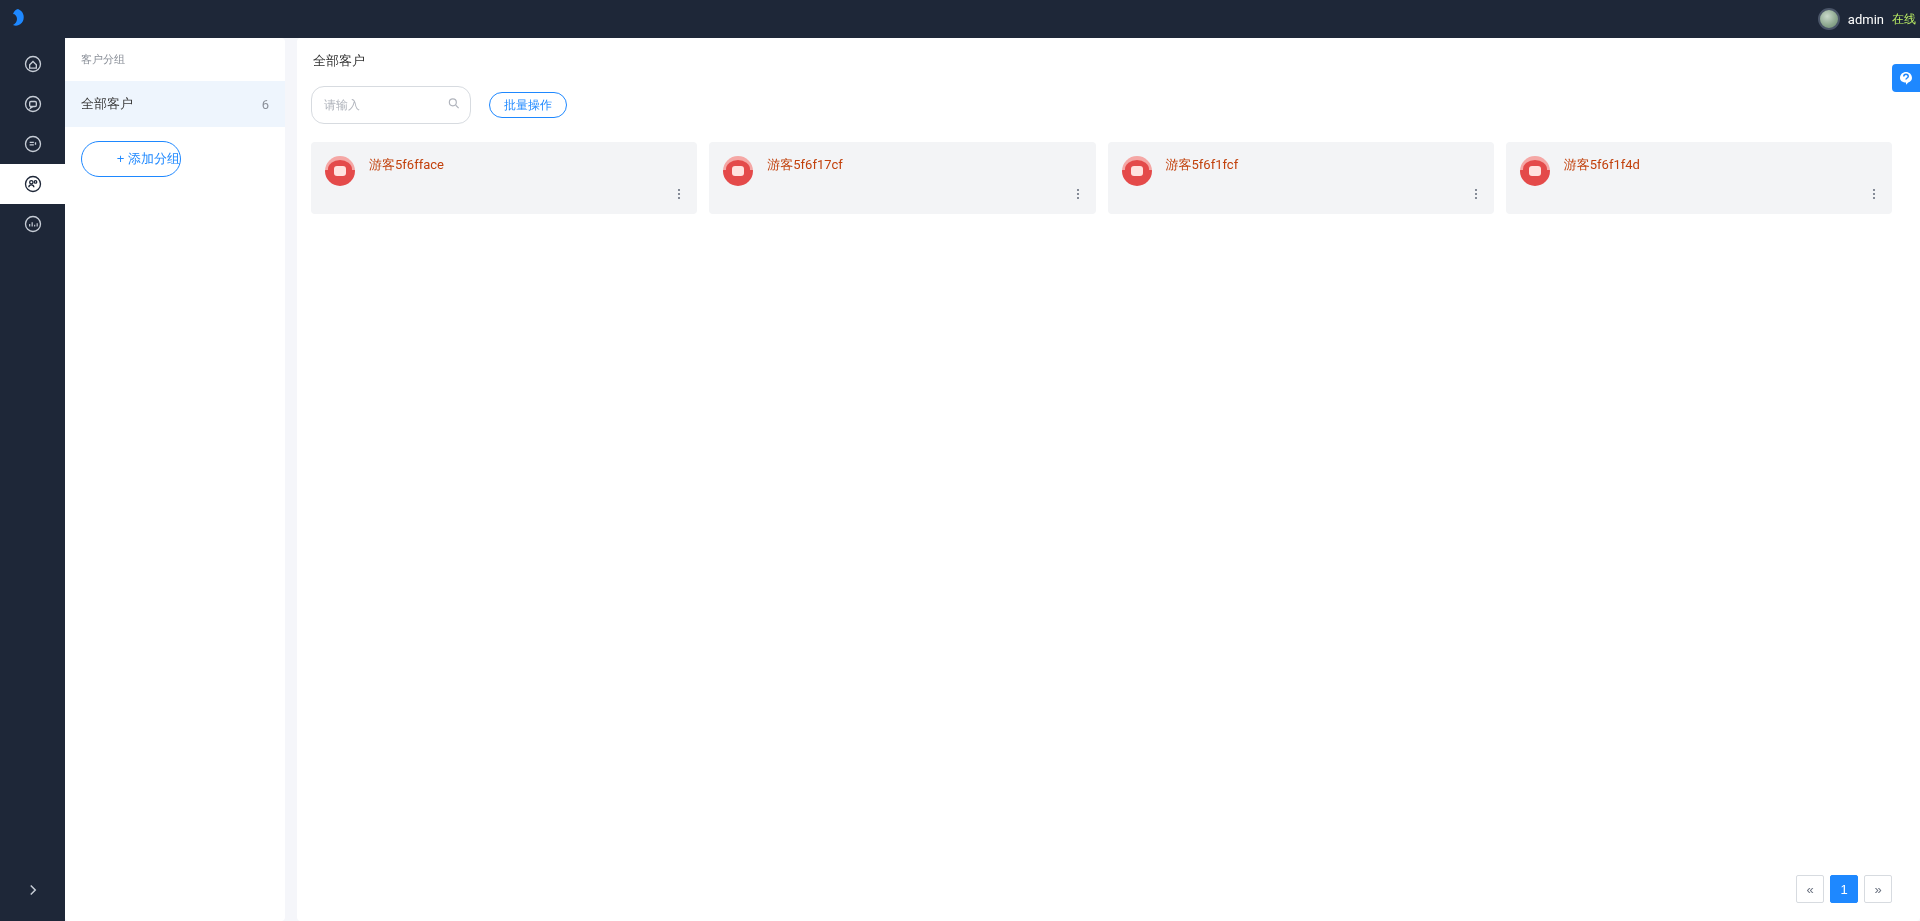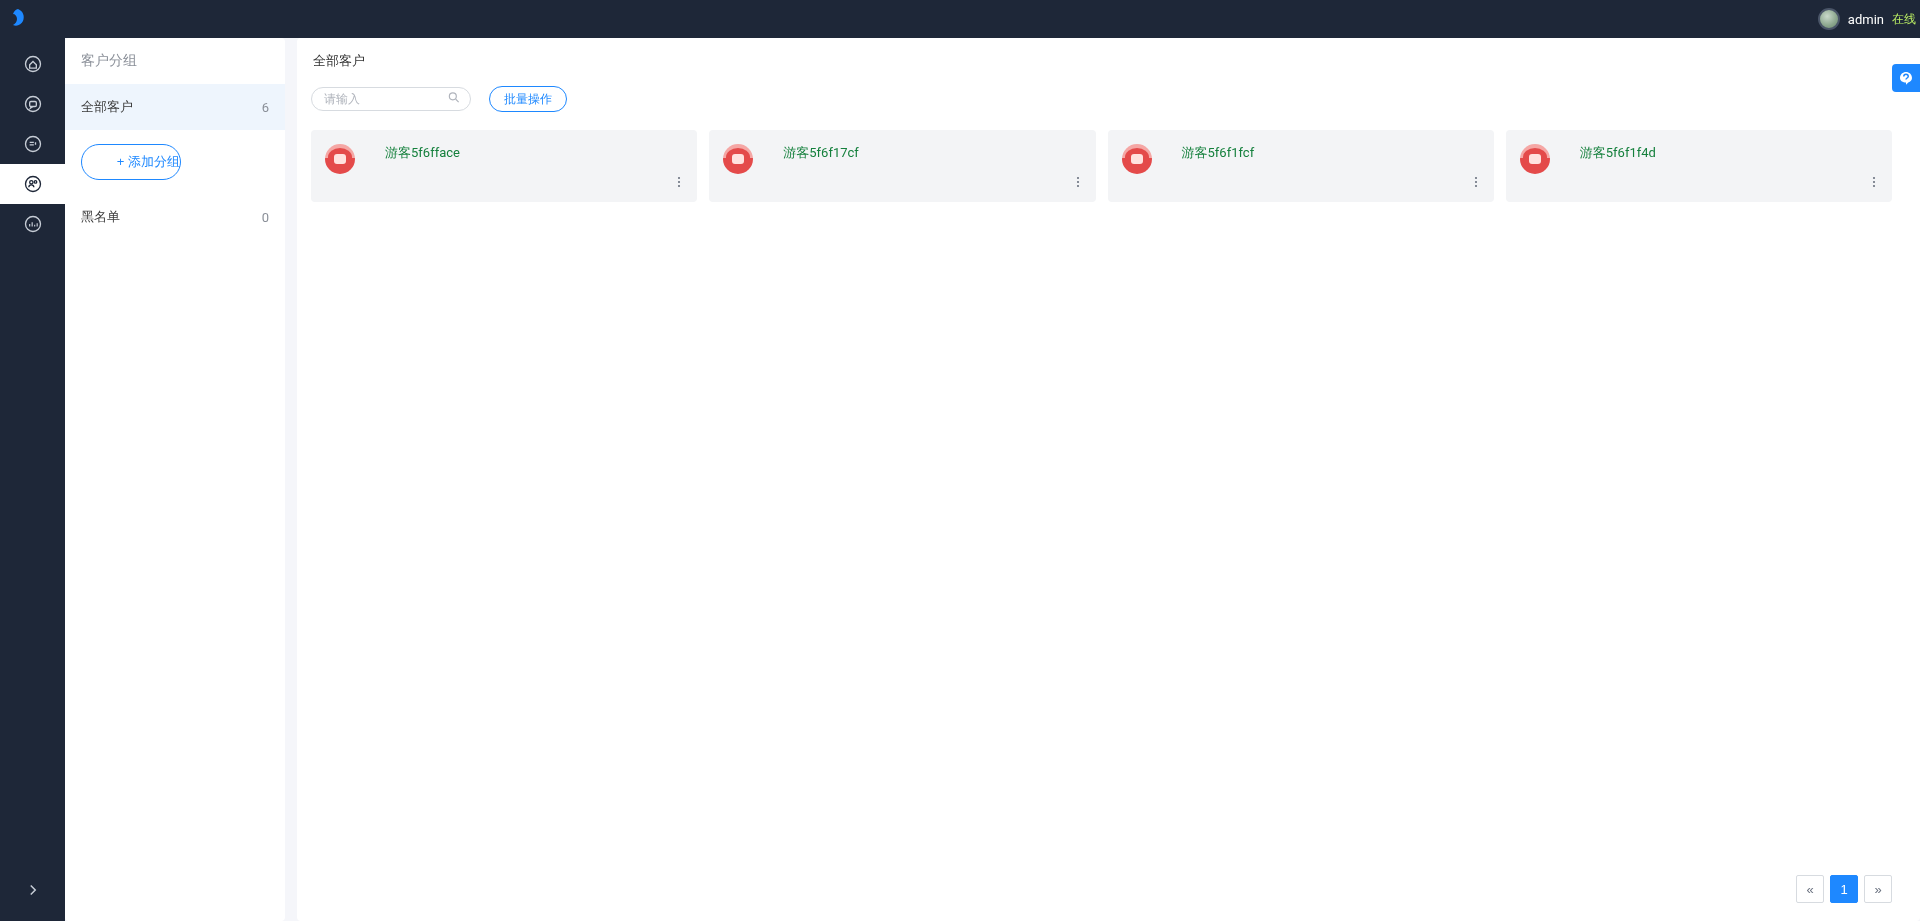--- a/index.html
+++ b/index.html
@@ -91,21 +91,21 @@
       width: 220px;
       background: #fff;
       border-radius: 4px;
       display: flex;
       flex-direction: column;
       padding: 0;
       height: calc(100% - 0px);
     }
     .side-panel-title {
       padding: 14px 16px;
-      font-size: 14px;
+      font-size: 11px;
       color: #8a8f98;
     }
     .group-item {
       display: flex;
       justify-content: space-between;
       align-items: center;
       padding: 14px 16px;
       font-size: 13px;
       cursor: pointer;
       color: #3b3b3b;
@@ -141,21 +141,21 @@
       align-items: center;
       gap: 18px;
       margin-bottom: 18px;
     }
     .search-wrap {
       position: relative;
       width: 160px;
     }
     .search-input {
       width: 100%;
-      height: 24px;
+      height: 38px;
       border: 1px solid #d7dbe0;
       border-radius: 13px;
       padding: 0 30px 0 12px;
       font-size: 12px;
       outline: none;
       color: #333;
     }
     .search-input::placeholder { color: #b0b4bc; }
     .search-icon {
       position: absolute;
@@ -212,22 +212,22 @@
     .cust-avatar::after {
       content: "";
       position: absolute;
       top: 10px; left: 9px;
       width: 12px; height: 10px;
       background: #ffe2df;
       border-radius: 3px;
     }
     .cust-name {
       font-size: 13px;
-      color: #15803d;
-      margin-left: 30px;
+      color: #c2410c;
+      margin-left: 14px;
       margin-top: 0;
     }
     .card-menu {
       position: absolute;
       right: 10px;
       bottom: 8px;
       color: #6b7280;
       cursor: pointer;
     }
     .card-menu svg { width: 16px; height: 16px; }
@@ -336,24 +336,20 @@
   <div class="side-panel">
     <div class="side-panel-title">客户分组</div>
 
     <div class="group-item selected">
       <span>全部客户</span>
       <span class="group-count">6</span>
     </div>
 
     <button class="add-group-btn">+ 添加分组</button>
 
-    <div class="group-item">
-      <span>黑名单</span>
-      <span class="group-count">0</span>
-    </div>
   </div>
 
   <div class="content-panel">
     <div class="breadcrumb">全部客户</div>
 
     <div class="toolbar-row">
       <div class="search-wrap">
         <input class="search-input" placeholder="请输入" style="">
         <span class="search-icon">
           <svg viewBox="0 0 24 24" fill="none" stroke="currentColor" stroke-width="2">

